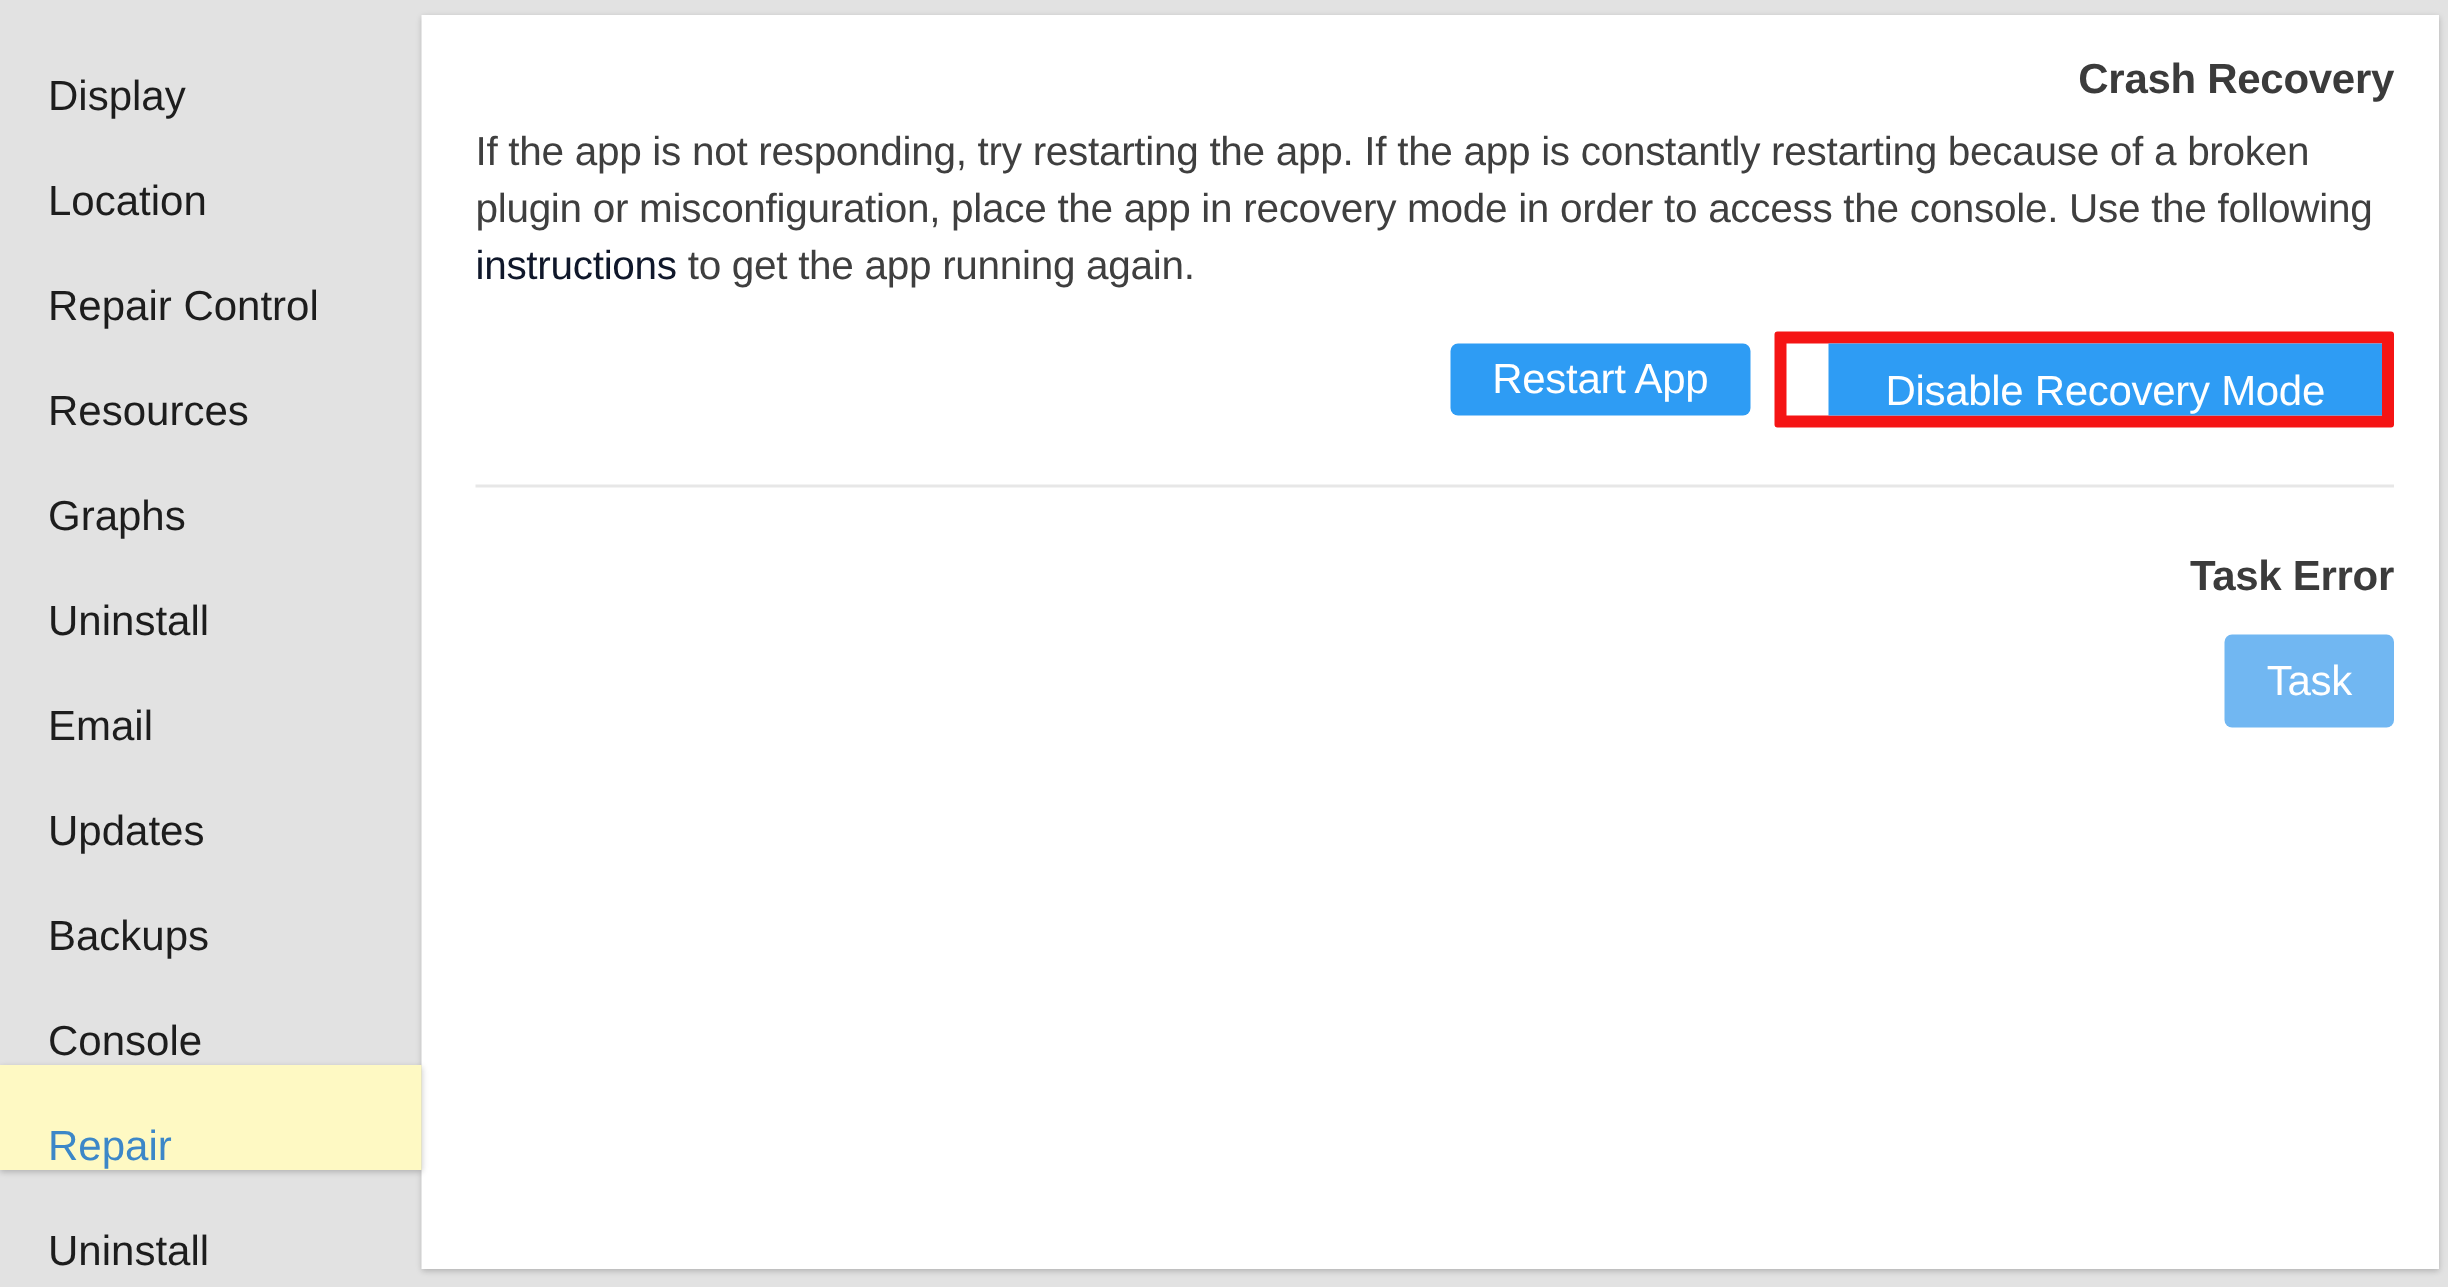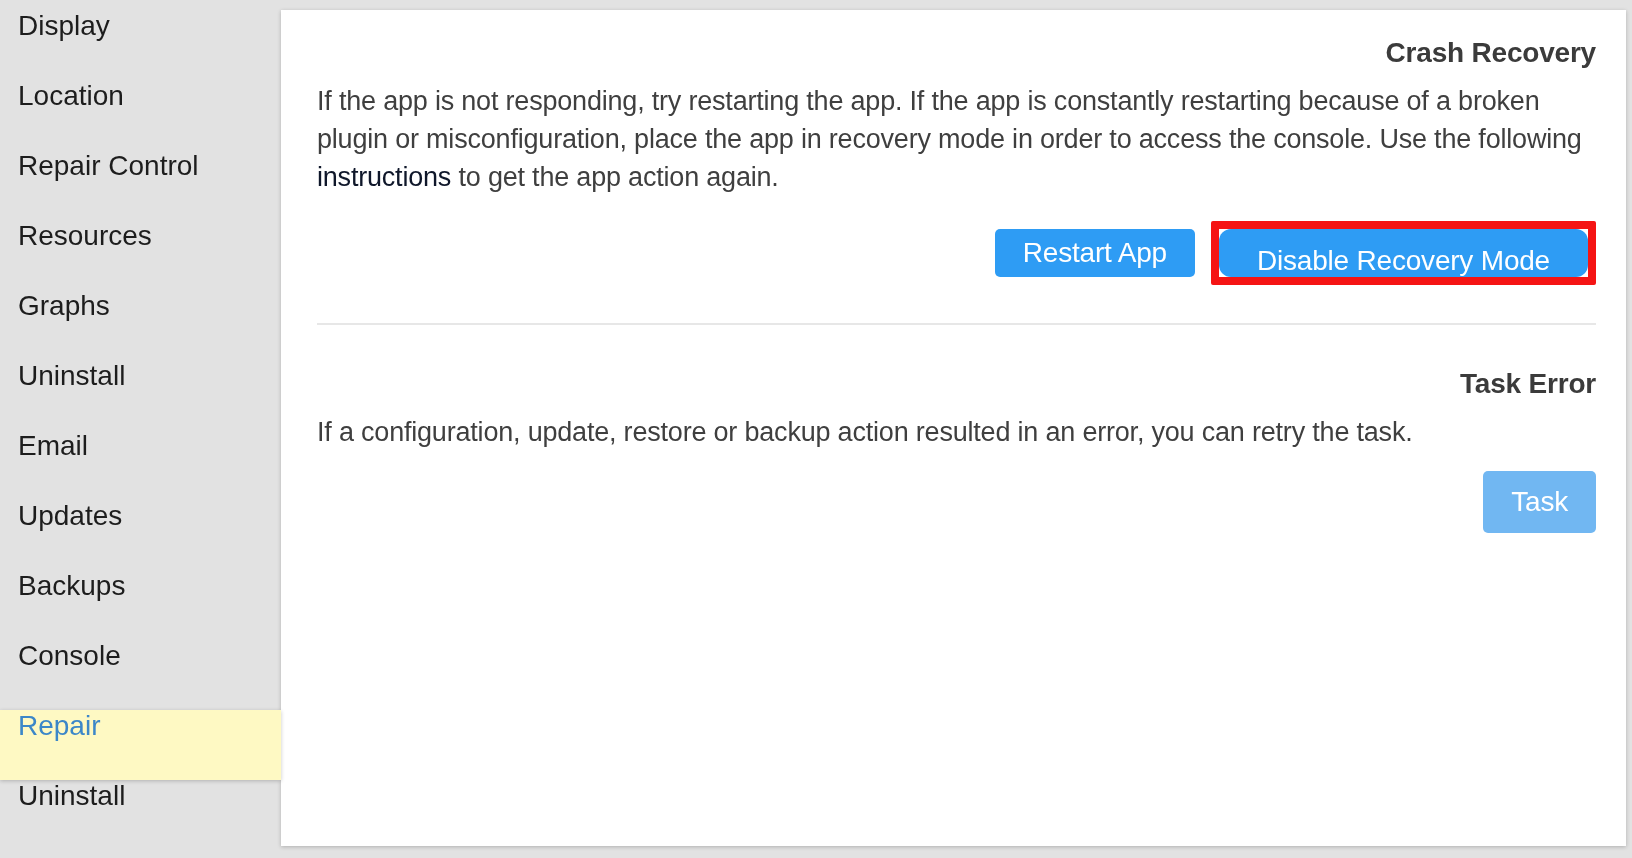--- a/index.html
+++ b/index.html
@@ -15,22 +15,22 @@
   
   .sidebar {
     position: absolute;
     left: 0; top: 0; bottom: 0;
     width: 281px;
     padding-top: 10px;
   }
   .side-item {
     height: 70px;
     display: flex;
-    align-items: flex-start;
-    padding-left: 18px;
+    align-items: flex-end;
+    padding-left: 32px;
     font-size: 28px;
     color: #1d1d1d;
     cursor: pointer;
     position: relative;
   }
   .side-item.active {
     background: #fef9c3;
     color: #3c87c8;
     box-shadow: 0 1px 4px rgba(0,0,0,0.22);
     z-index: 2;
@@ -84,22 +84,23 @@
     padding: 0 28px;
     cursor: pointer;
     letter-spacing: -0.2px;
   }
   .annotation-box {
     display: inline-flex;
     border: 8px solid #f51414;
     border-radius: 2px;
   }
   .annotation-box .btn {
-    border-radius: 12px;
+    border-radius: 0;
     padding: 16px 38px;
+    margin-left: 28px;
   }
   .divider {
     border: none;
     border-top: 2px solid #e7e7e7;
     margin-top: 38px;
   }
   .section-2 .section-title { margin-top: 40px; }
   .retry-row { margin-top: 20px; }
   .btn.disabled-look {
     background: #71b7f2;
@@ -149,35 +150,34 @@
       </div>
       <div class="side-item">
         <span>Uninstall</span>
       </div>
     </nav>
 
   <main class="card">
 
     <section>
       <h2 class="section-title">Crash Recovery</h2>
-      <p class="section-desc"><span>If the app is not responding, try restarting the app. If the app is constantly restarting because of a broken plugin or misconfiguration, place the app in recovery mode in order to access the console. Use the following </span><a class="link">instructions</a><span> to get the app action again.</span></p>
+      <p class="section-desc"><span>If the app is not responding, try restarting the app. If the app is constantly restarting because of a broken plugin or misconfiguration, place the app in recovery mode in order to access the console. Use the following </span><a class="link">instructions</a><span> to get the app running again.</span></p>
 
       <div class="btn-row">
         <button class="btn">Restart App</button>
         <span class="annotation-box">
           <button class="btn">Disable Recovery Mode</button>
         </span>
       </div>
 
       <hr class="divider">
     </section>
 
     <section class="section-2">
       <h2 class="section-title">Task Error</h2>
-      <p class="section-desc">If a configuration, update, restore or backup action resulted in an error, you can retry the task.</p>
 
       <div class="btn-row retry-row">
         <button class="btn disabled-look">Task</button>
       </div>
     </section>
 
   </main>
 </div>
 
 </body></html>

